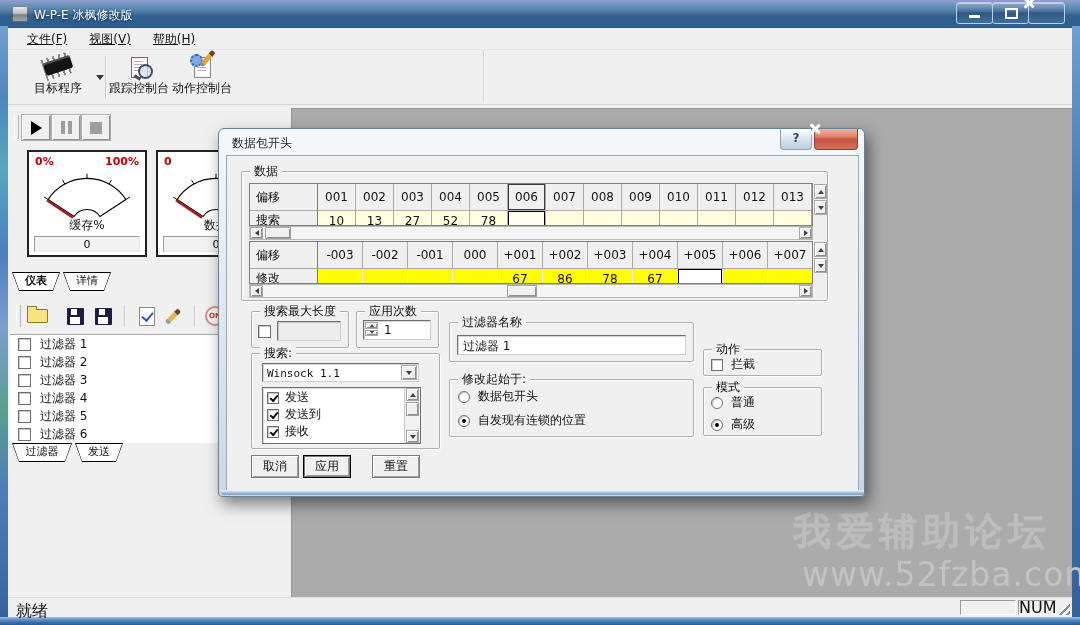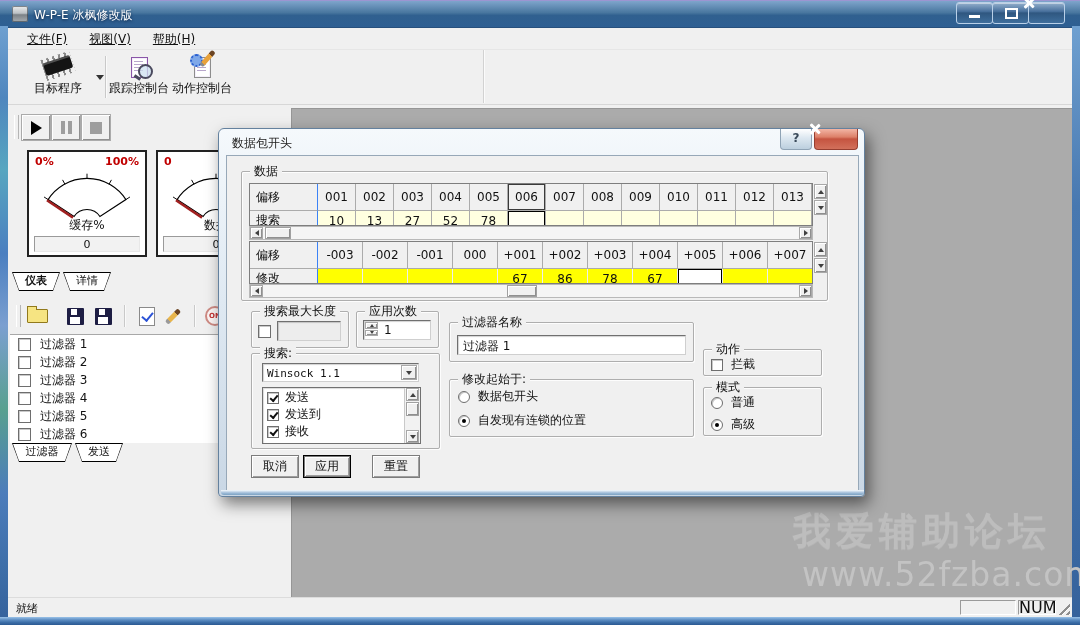--- a/index.html
+++ b/index.html
@@ -96,21 +96,21 @@
   .cb{position:relative;width:13px;height:13px;background:#fff;border:1px solid #6E6E6E;box-shadow:inset 1px 1px 0 #C9C9C9;box-sizing:border-box;flex:none;}
   .cb.checked::after{content:"";position:absolute;left:2px;top:2px;width:6px;height:3px;border-left:2px solid #111;border-bottom:2px solid #111;transform:rotate(-50deg);}
   .rd{position:relative;width:12px;height:12px;border-radius:50%;background:#fff;border:1px solid #6E6E6E;box-shadow:inset 1px 1px 0 #C9C9C9;box-sizing:border-box;flex:none;}
   .rd.sel::after{content:"";position:absolute;left:3px;top:3px;width:4px;height:4px;border-radius:50%;background:#000;}
   
   .workspace{left:291px;top:108px;width:781px;height:489px;background:#ABABAB;border-left:1px solid #969696;border-top:1px solid #969696;box-sizing:border-box;}
   .wm1{left:793px;top:506px;font-size:38px;font-weight:bold;letter-spacing:5px;color:#BDBDBD;text-shadow:0 1px 0 #B4B4B4;}
   .wm2{left:802px;top:555px;font-size:33px;color:#C3C3C3;letter-spacing:1px;}
   
   .statusbar{left:8px;top:597px;width:1064px;height:20px;background:#F0F0F0;border-top:1px solid #DCDCDC;box-sizing:border-box;}
-  .sb-text{position:absolute;left:8px;top:3px;font-size:11px;}
+  .sb-text{position:absolute;left:8px;top:3px;font-size:16px;}
   .sb-panel{position:absolute;top:2px;height:15px;border:1px solid;border-color:#9A9A9A #FFF #FFF #9A9A9A;font-size:16px;text-align:center;line-height:14px;box-sizing:border-box;}
   .grip{position:absolute;right:2px;bottom:2px;width:13px;height:13px;
      background:repeating-linear-gradient(-45deg,#FDFDFD 0 1px,#8E8E8E 1px 3px,transparent 3px 5px);
      clip-path:polygon(100% 0,100% 100%,0 100%);}
   
   .dialog{left:218px;top:128px;width:647px;height:369px;z-index:5;border-radius:6px 6px 4px 4px;
      background:linear-gradient(180deg,#F5F9FC 0%,#E4EDF5 35%,#C9D7E5 100%);
      border:1px solid #64819E;box-shadow:4px 7px 16px rgba(0,0,0,.5);box-sizing:border-box;}
   .dlg-title{left:13px;top:6px;font-size:12px;color:#1C1C1C;text-shadow:0 1px 0 rgba(255,255,255,.8);}
   .dhelp{left:561px;top:0;width:32px;height:21px;border:1px solid #8FA3B5;border-top:none;border-radius:0 0 4px 4px;

